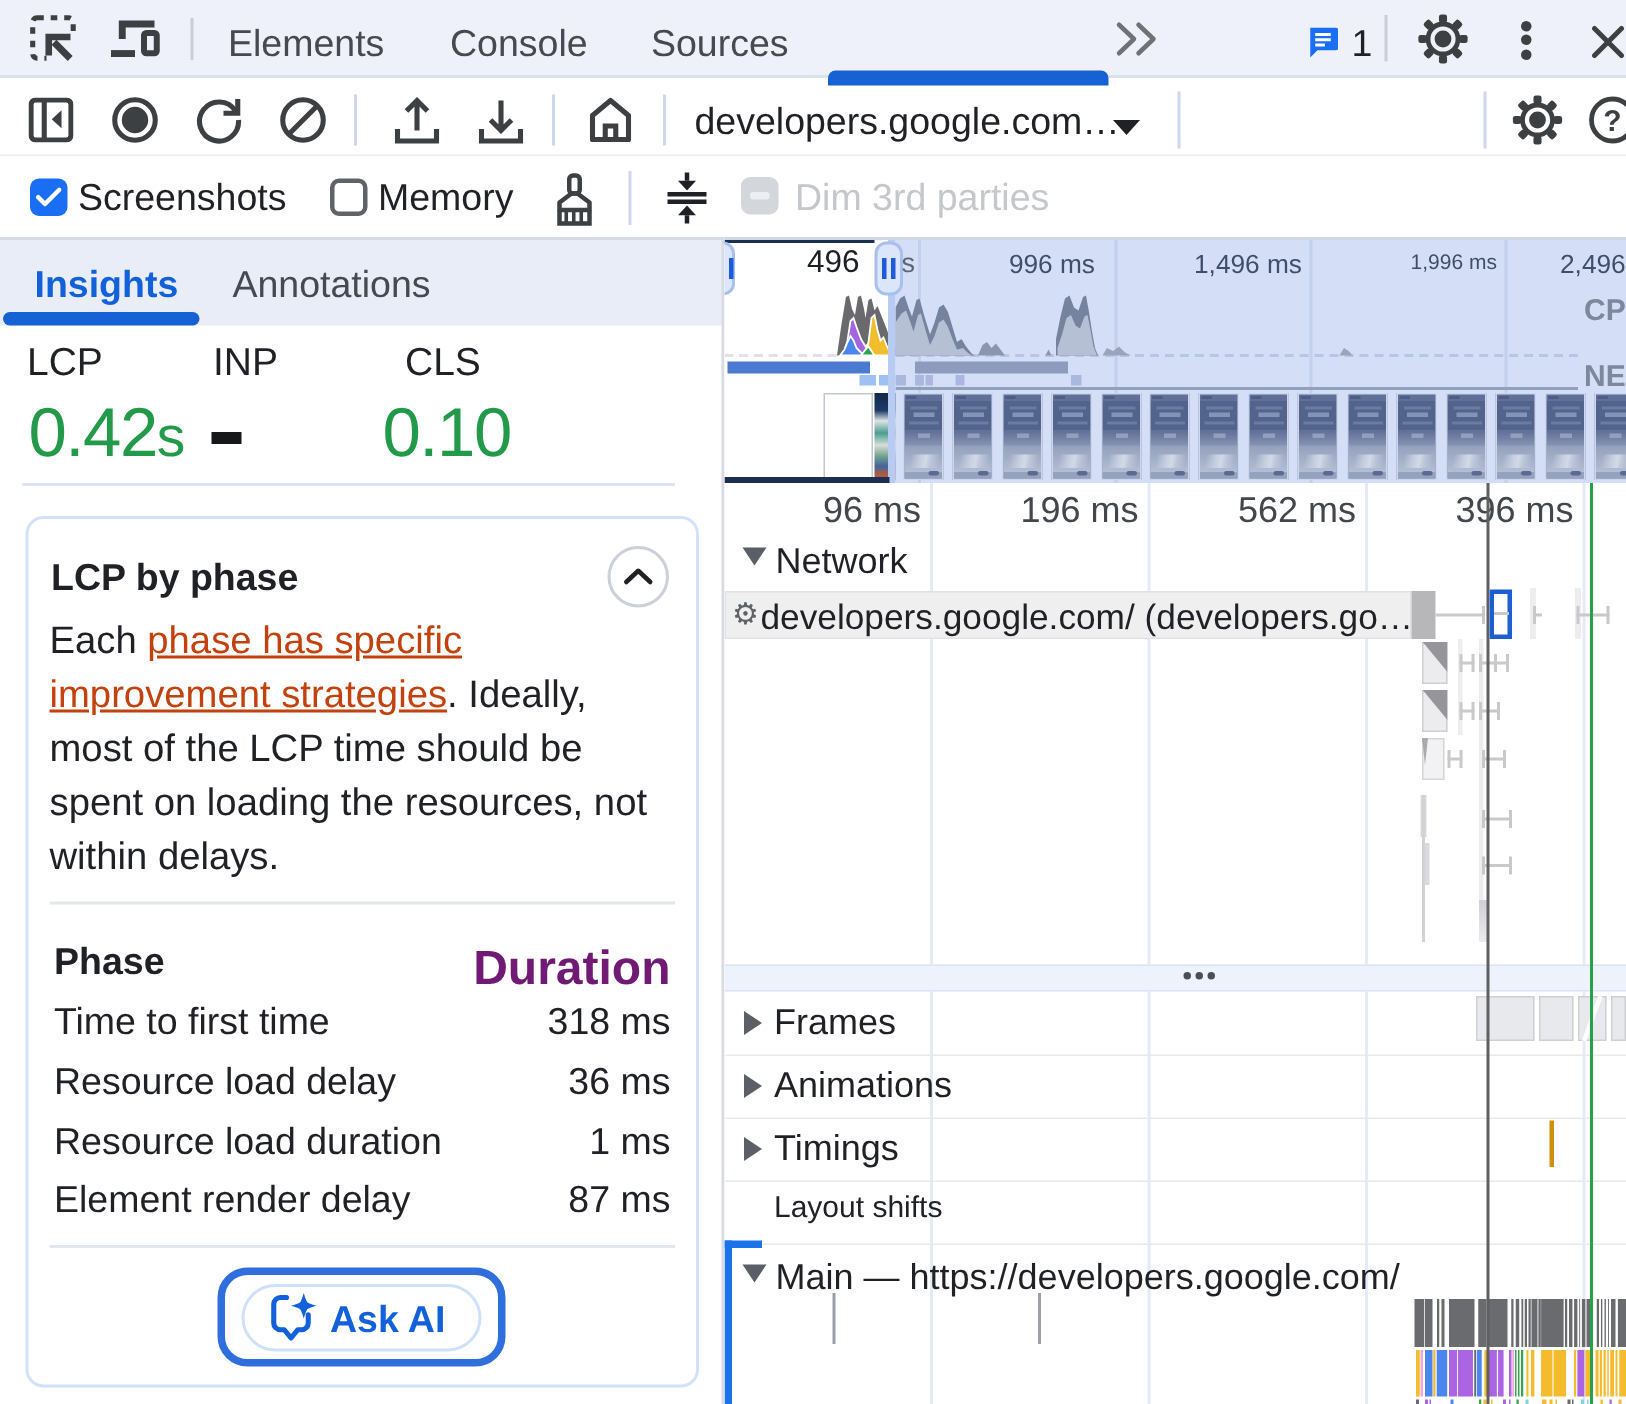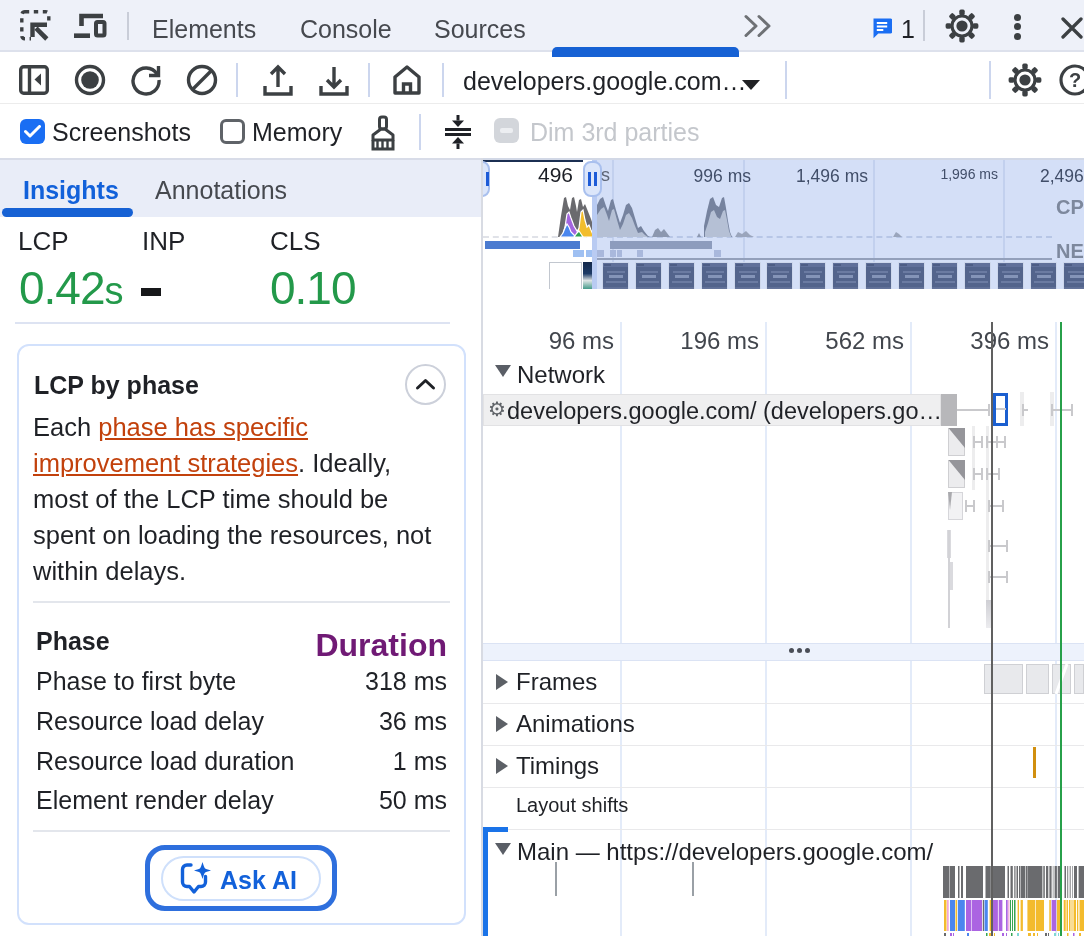--- a/index.html
+++ b/index.html
@@ -143,50 +143,50 @@
 <div class="txt" style="left:530px;top:118px;font-size:25px;color:#c4c7cc;">Dim 3rd parties</div>
 <div class="abs" style="left:0;top:158px;width:482px;height:59px;background:#e9edf8;border-top:2px solid #d8dce8"></div>
 <div class="txt" style="left:23px;top:176px;font-size:25px;color:#1261da;font-weight:700;">Insights</div>
 <div class="txt" style="left:155px;top:176px;font-size:25px;color:#46494f;">Annotations</div>
 <div class="abs" style="left:2px;top:208px;width:131px;height:9px;background:#1661d4;border-radius:5px"></div>
 <div class="txt" style="left:18px;top:226px;font-size:26px;color:#1f2126;font-weight:500;">LCP</div>
 <div class="txt" style="left:142px;top:226px;font-size:26px;color:#1f2126;font-weight:500;">INP</div>
 <div class="txt" style="left:270px;top:226px;font-size:26px;color:#1f2126;font-weight:500;">CLS</div>
 <div class="txt" style="left:19px;top:261px;font-size:46px;color:#23994a;letter-spacing:-1px;">0.42<span style="font-size:38px">s</span></div>
 <div class="abs" style="left:141px;top:288px;width:20px;height:8px;background:#17181a"></div>
-<div class="txt" style="left:270px;top:261px;font-size:46px;color:#23994a;letter-spacing:-1px;">0.10</div>
+<div class="txt" style="left:255px;top:261px;font-size:46px;color:#23994a;letter-spacing:-1px;">0.10</div>
 <div class="abs" style="left:15px;top:322px;width:435px;height:2px;background:#dde3f2"></div>
 <div class="abs" style="left:17px;top:344px;width:449px;height:581px;background:#fff;border:2px solid #d2e1fc;border-radius:12px"></div>
 <div class="txt" style="left:34px;top:371px;font-size:25px;color:#1f2126;font-weight:700;">LCP by phase</div>
 <div class="abs" style="left:405px;top:364px;width:41px;height:41px;background:#fff;border:2px solid #ccd0da;border-radius:50%"></div>
 <svg class="ic" style="left:415px;top:377px;" width="21" height="14" viewBox="0 0 21 14">
       <path d="M2.5 11 L10.5 3.5 L18.5 11" fill="none" stroke="#1f2126" stroke-width="3" stroke-linecap="round" stroke-linejoin="round"></path>
     </svg>
 <div style="position:absolute;left:33px;top:409px;width:408px;font-size:25.5px;line-height:36px;color:#1f2126">Each <span style="color:#c2410c;text-decoration:underline">phase has specific improvement strategies</span>. Ideally, most of the LCP time should be spent on loading the resources, not within delays.</div>
 <div class="abs" style="left:33px;top:601px;width:417px;height:1.5px;background:#e3e6ec"></div>
 <div class="txt" style="left:36px;top:627px;font-size:25px;color:#1f2126;font-weight:700;">Phase</div>
 <div class="txt" style="right:637px;top:627px;font-size:32px;color:#701a75;font-weight:700;">Duration</div>
-<div class="txt" style="left:36px;top:667px;font-size:25px;color:#1f2126;">Phase to first byte</div>
+<div class="txt" style="left:36px;top:667px;font-size:25px;color:#1f2126;">Time to first time</div>
 <div class="txt" style="right:637px;top:667px;font-size:25px;color:#1f2126;">318 ms</div>
 <div class="txt" style="left:36px;top:707px;font-size:25px;color:#1f2126;">Resource load delay</div>
 <div class="txt" style="right:637px;top:707px;font-size:25px;color:#1f2126;">36 ms</div>
 <div class="txt" style="left:36px;top:747px;font-size:25px;color:#1f2126;">Resource load duration</div>
 <div class="txt" style="right:637px;top:747px;font-size:25px;color:#1f2126;">1 ms</div>
 <div class="txt" style="left:36px;top:786px;font-size:25px;color:#1f2126;">Element render delay</div>
-<div class="txt" style="right:637px;top:786px;font-size:25px;color:#1f2126;">50 ms</div>
+<div class="txt" style="right:637px;top:786px;font-size:25px;color:#1f2126;">87 ms</div>
 <div class="abs" style="left:33px;top:830px;width:417px;height:1.5px;background:#e3e6ec"></div>
 <div class="abs" style="left:145px;top:845px;width:192px;height:66px;background:#fff;border:5px solid #2e6fdd;border-radius:20px"></div>
 <div class="abs" style="left:161px;top:856px;width:160px;height:45px;background:#fff;border:2px solid #cfe0fb;border-radius:23px"></div>
 <svg class="ic" style="left:178px;top:860px;" width="36" height="38" viewBox="0 0 36 38">
 <path d="M13 5 H9 a4.5 4.5 0 0 0 -4.5 4.5 V22 a4.5 4.5 0 0 0 4.5 4.5 h2.5 l4.5 5.5 4.5 -5.5 h2.5 a4.5 4.5 0 0 0 4.5 -4.5 v-5.5" fill="none" stroke="#1261da" stroke-width="3.4" stroke-linecap="round" stroke-linejoin="round"></path>
 <path d="M24.5 2 q1.6 5.4 2.4 6.2 q0.8 0.8 6.1 2.3 q-5.3 1.5 -6.1 2.3 q-0.8 0.8 -2.4 6.2 q-1.6 -5.4 -2.4 -6.2 q-0.8 -0.8 -6.1 -2.3 q5.3 -1.5 6.1 -2.3 q0.8 -0.8 2.4 -6.2 Z" fill="#1261da"></path>
 </svg>
 <div class="txt" style="left:220px;top:866px;font-size:25px;color:#1261da;font-weight:700;">Ask AI</div>
 <div class="abs" style="left:481px;top:158px;width:2px;height:778px;background:#d8dbe3"></div>
-<div class="abs" style="left:483px;top:158px;width:601px;height:131px;background:#fff;overflow:hidden;border-top:2px solid #d2d8e6">
+<div class="abs" style="left:483px;top:158px;width:601px;height:164px;background:#fff;overflow:hidden;border-top:2px solid #d2d8e6">
 <div class="abs" style="left:114px;top:0;width:487px;height:162px;background:#d4dff7"></div>
 <div class="abs" style="left:129px;top:0;width:2px;height:162px;background:#c2d0ee"></div>
 <div class="abs" style="left:260px;top:0;width:2px;height:162px;background:#c2d0ee"></div>
 <div class="abs" style="left:390px;top:0;width:2px;height:162px;background:#c2d0ee"></div>
 <div class="abs" style="left:520px;top:0;width:2px;height:162px;background:#c2d0ee"></div>
 <div class="abs" style="left:0;top:76px;width:114px;height:0;border-top:2px dashed #e0e2e8"></div>
 <div class="abs" style="left:114px;top:76px;width:455px;height:0;border-top:2px dashed #b7c6e6"></div>
 <div class="abs" style="left:114px;top:98px;width:455px;height:2px;background:#93a0bb"></div>
 <svg class="ic" style="left:0;top:0" width="601" height="162" viewBox="0 0 601 162">
         <polygon points="75,77 78,56 81,38 83,37 85,46 87,50 89,38 91,37 93,46 94,52 96,40 98,39 100,47 102,44 104,49 106,54 108,59 111,68 114,73 114,77" fill="#6a6a6e"></polygon>
@@ -427,21 +427,21 @@
 <div class="abs" style="left:109px;top:0;width:5px;height:162px;background:#b9cbf2"></div>
 <div class="abs" style="left:0;top:-2px;width:100px;height:4px;background:#1b2f52"></div>
 <div class="abs" style="left:0;top:158px;width:110px;height:4px;background:#1b2f52"></div>
 <div class="abs" style="left:-12px;top:1px;width:19px;height:36px;background:#dce6fa;border:2.5px solid #a9c0ee;border-radius:8px"></div>
 <div class="abs" style="left:2.5px;top:12px;width:3px;height:14px;background:#1d5bd7"></div>
 <div class="abs" style="left:99.60000000000002px;top:1px;width:19px;height:36px;background:#dce6fa;border:2.5px solid #a9c0ee;border-radius:8px"></div>
 <div class="abs" style="left:104.5px;top:12px;width:3px;height:14px;background:#1d5bd7"></div>
 <div class="abs" style="left:110.5px;top:12px;width:3px;height:14px;background:#1d5bd7"></div>
 <div class="abs" style="left:55px;top:3px;font-size:21px;color:#1c1f26">496</div>
 <div class="abs" style="left:118px;top:5px;font-size:18px;color:#5d6575">s</div>
-<div class="abs" style="right:333px;top:6px;font-size:17.5px;color:#414e69;white-space:nowrap">996 ms</div>
+<div class="abs" style="right:354px;top:6px;font-size:17.5px;color:#414e69;white-space:nowrap">996 ms</div>
 <div class="abs" style="right:216px;top:6px;font-size:17.5px;color:#414e69;white-space:nowrap">1,496 ms</div>
 <div class="abs" style="right:86px;top:6px;font-size:14px;color:#414e69;white-space:nowrap">1,996 ms</div>
 <div class="abs" style="left:557px;top:6px;font-size:17.5px;color:#414e69;white-space:nowrap">2,496 ms</div>
 <div class="abs" style="left:573px;top:36px;font-size:20px;font-weight:700;color:#7d889d">CPU</div>
 <div class="abs" style="left:573px;top:80px;font-size:20px;font-weight:700;color:#7d889d">NET</div>
 </div>
 <div class="abs" style="left:483px;top:322px;width:601px;height:614px;background:#fff;overflow:hidden">
 <div class="abs" style="left:137px;top:0;width:2px;height:614px;background:#e3ebf9"></div>
 <div class="abs" style="left:282px;top:0;width:2px;height:614px;background:#e3ebf9"></div>
 <div class="abs" style="left:427px;top:0;width:2px;height:614px;background:#e3ebf9"></div>

